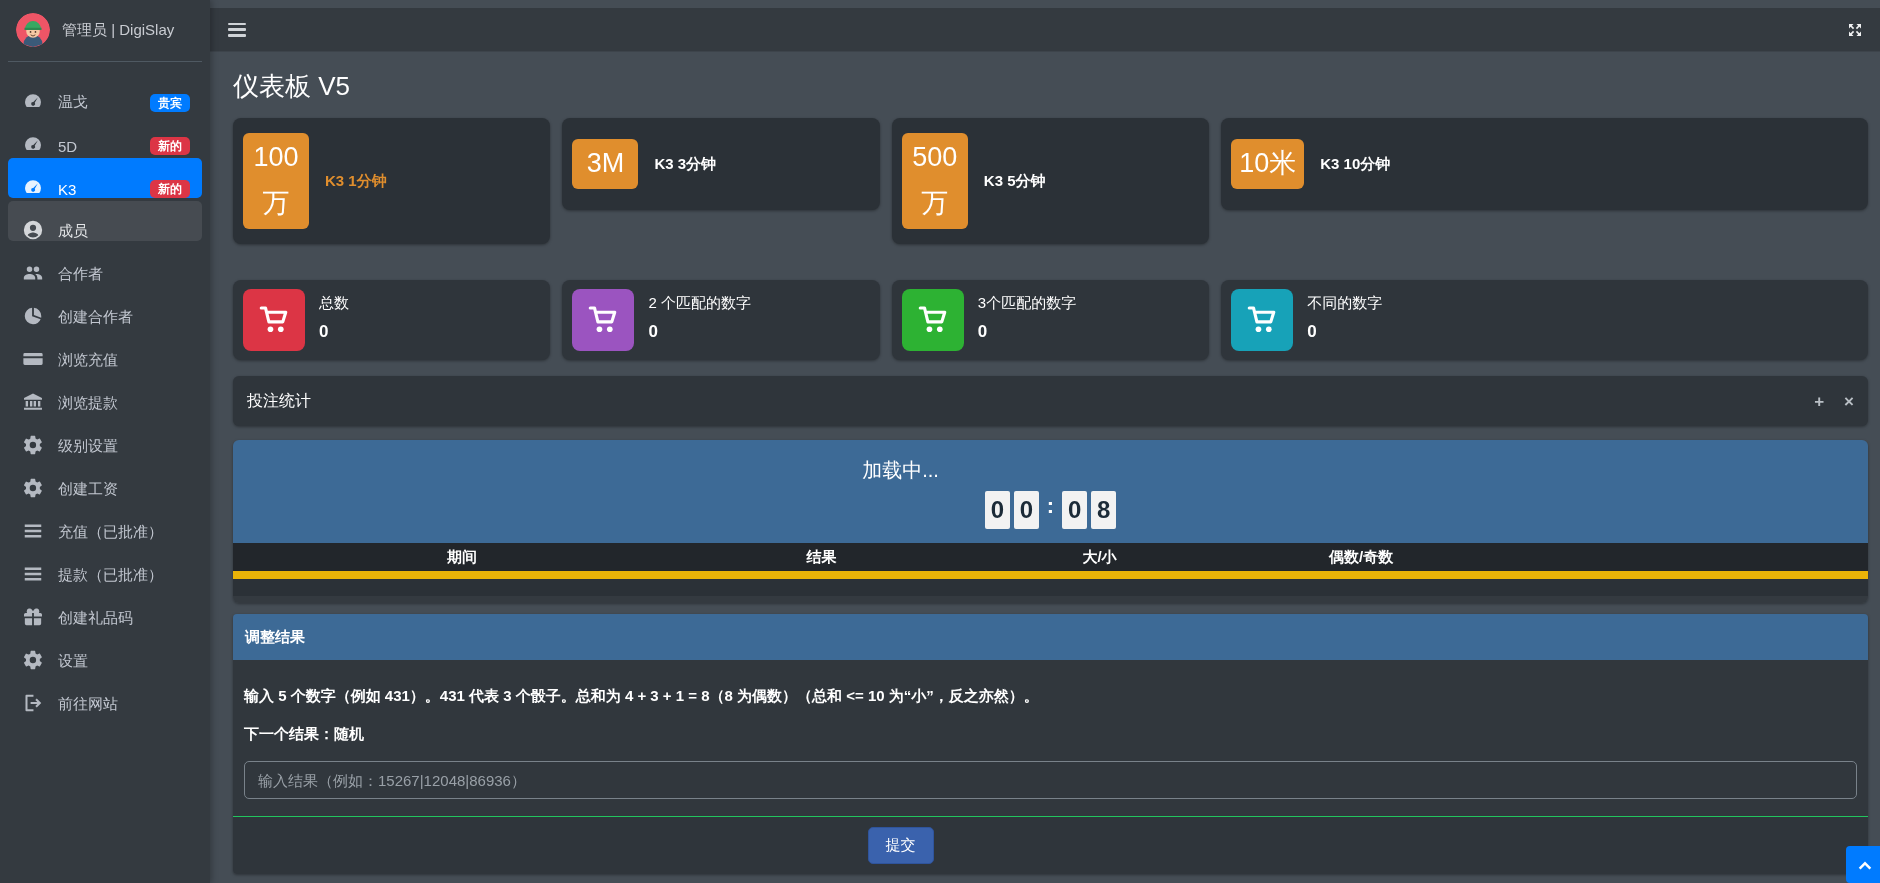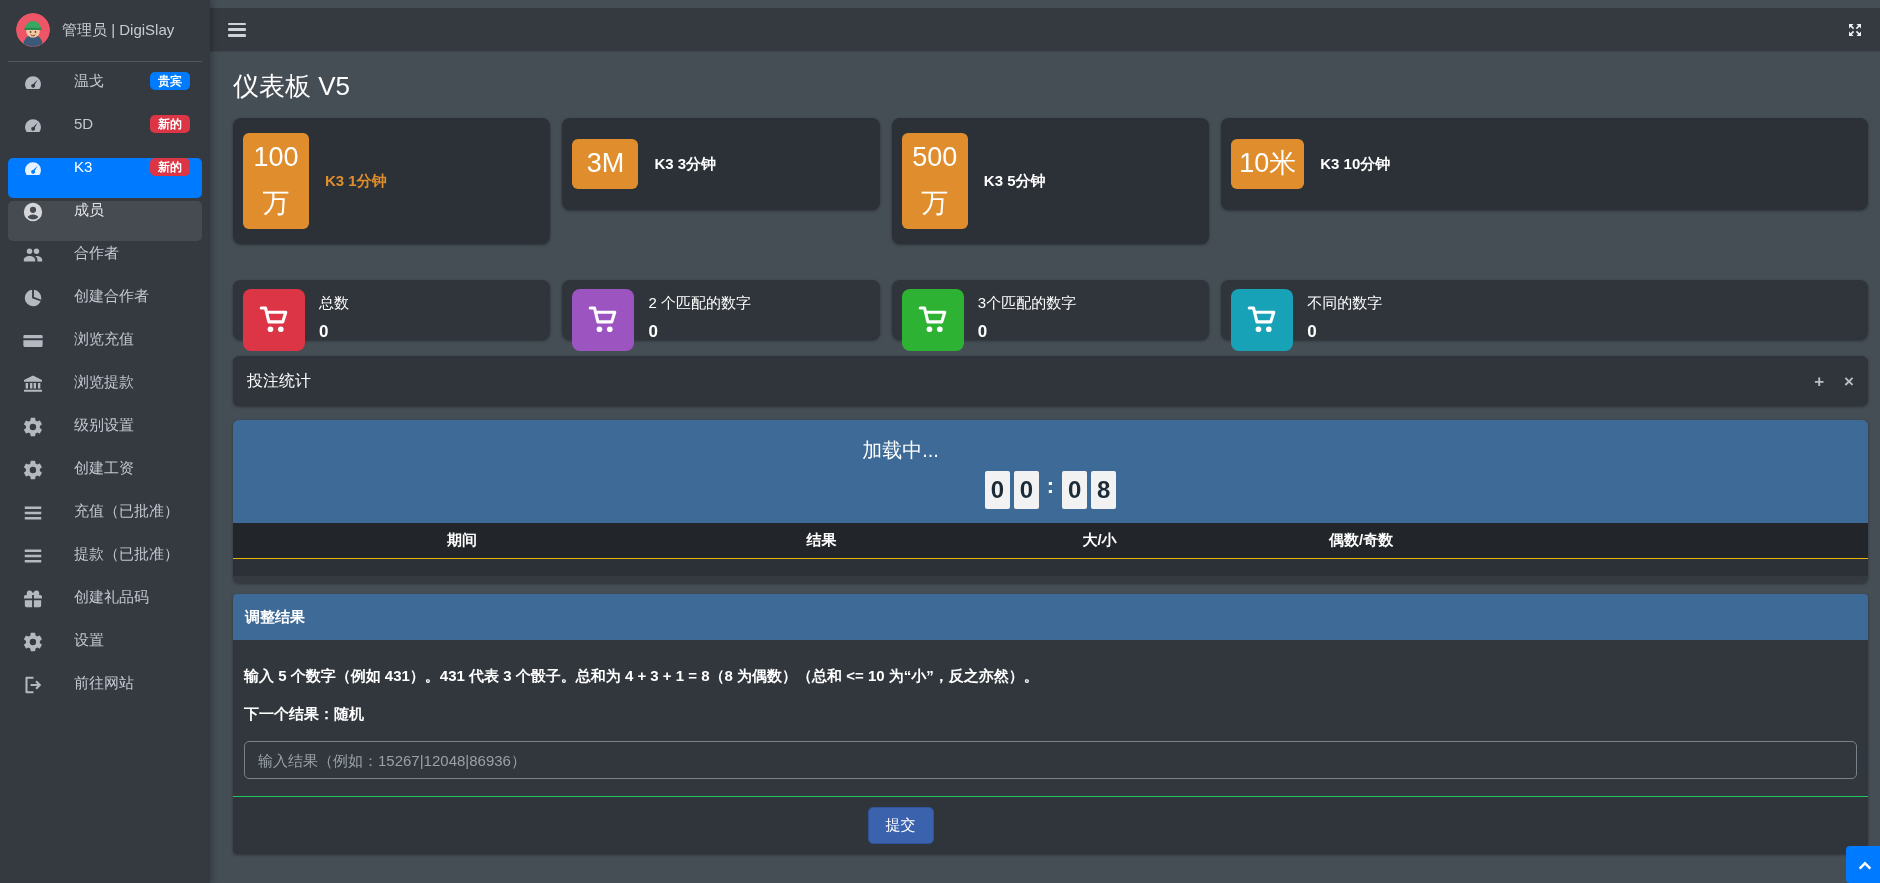--- a/index.html
+++ b/index.html
@@ -16,22 +16,22 @@
     background:#343a40; z-index:20; padding:0 8px;
     box-shadow: 2px 0 6px rgba(0,0,0,.25);
   }
   .user-panel {
     display:flex; align-items:center; gap:12px;
     padding:13px 4px 14px 8px; border-bottom:1px solid #4f5962; margin-bottom:10px;
   }
   .avatar { width:34px; height:34px; border-radius:50%; overflow:hidden; flex:0 0 34px; }
   .user-name { color:#c9ccd2; font-size:15px; white-space:nowrap; }
   .nav-item {
-    display:flex; align-items:flex-start; height:40px; padding:0 12px 0 14px;
-    border-radius:5px; color:#c2c7d0; font-size:15px; margin-bottom:3px; cursor:pointer;gap:16px;
+    display:flex; align-items:flex-end; height:40px; padding:0 12px 0 14px;
+    border-radius:5px; color:#c2c7d0; font-size:15px; margin-bottom:3px; cursor:pointer;
   }
   .nav-item .nav-icon { width:22px; height:22px; margin-right:14px; flex:0 0 22px; opacity:.9; }
   .nav-item .nav-icon svg { width:22px; height:22px; fill:currentColor; }
   .nav-item.active { background:#007bff; color:#fff; }
   .nav-item.highlight { background:rgba(255,255,255,.09); color:#e4e6e8; }
   .badge {
     margin-left:auto; font-size:12px; font-weight:bold; color:#fff;
     padding:3px 8px; border-radius:5px; line-height:1;
   }
 
@@ -66,21 +66,21 @@
   .k3-icon {
     background:#e08e2d; color:#fff; border-radius:6px;
     font-size:27px; line-height:1.7; padding:2px 8px; min-width:66px;
     text-align:center; font-weight:400;
   }
   .k3-label { font-size:15px; font-weight:bold; color:#fff; }
 
   
   .stat-row { margin-bottom:16px; }
   .stat-card {
-    background:#2f353b; border-radius:8px; padding:9px 10px; height:60px;
+    background:#2f353b; border-radius:8px; padding:9px 10px; height:80px;
     display:flex; gap:14px; box-shadow:0 1px 3px rgba(0,0,0,.35);
   }
   .stat-icon {
     width:62px; height:62px; border-radius:8px; flex:0 0 62px;
     display:flex; align-items:center; justify-content:center; color:#fff;
   }
   .stat-icon svg { width:34px; height:34px; }
   .stat-label { font-size:15px; color:#fff; margin-top:5px; }
   .stat-value { font-size:17px; font-weight:bold; color:#fff; margin-top:9px; }
 
@@ -99,21 +99,21 @@
   .loading-banner { background:#3d6a96; padding:17px 0 14px; }
   .loading-text-wrap { width:1335px; text-align:center; }
   .loading-text { color:#fff; font-size:20px; }
   .countdown { display:flex; justify-content:center; align-items:center; margin-top:7px; }
   .digit-box {
     width:25px; height:38px; background:#f2f2f2; color:#1c2b38;
     font-size:24px; font-weight:bold; display:flex; align-items:center; justify-content:center;
     border-radius:2px; margin:0 2px;
   }
   .colon { color:#fff; font-size:22px; font-weight:bold; margin:0 6px 8px; }
-  .bet-table-header { display:flex; background:#22262b; border-bottom:1px solid #eab308; height:36px; align-items:center; }
+  .bet-table-header { display:flex; background:#22262b; border-bottom:8px solid #eab308; height:36px; align-items:center; }
   .bet-th { color:#fff; font-size:15px; font-weight:bold; text-align:center; }
   .bet-table-body { height:17px; background:#2b3137; }
   .loading-card-footer { height:7px; background:#343a40; }
 
   
   .adjust-card { border-radius:4px; overflow:hidden; box-shadow:0 1px 3px rgba(0,0,0,.35); }
   .adjust-header { background:#3d6a96; height:46px; display:flex; align-items:center; padding:0 12px; }
   .adjust-title { color:#fff; font-size:15px; font-weight:bold; }
   .adjust-body { background:#31373d; padding:27px 11px 17px; }
   .instruction { color:#fff; font-size:15px; font-weight:bold; margin-bottom:19px; }

